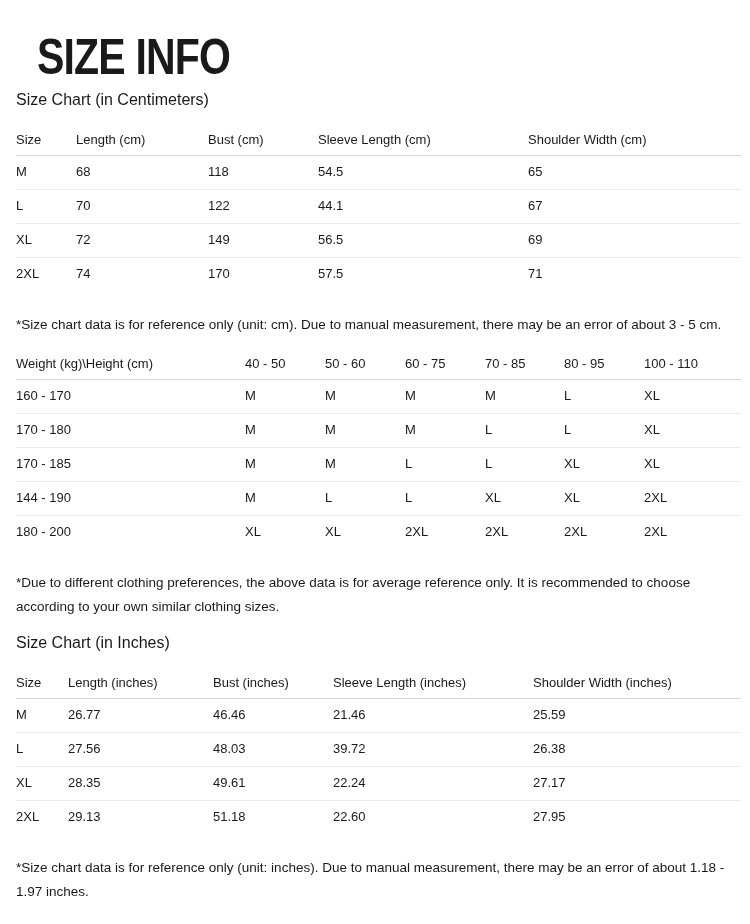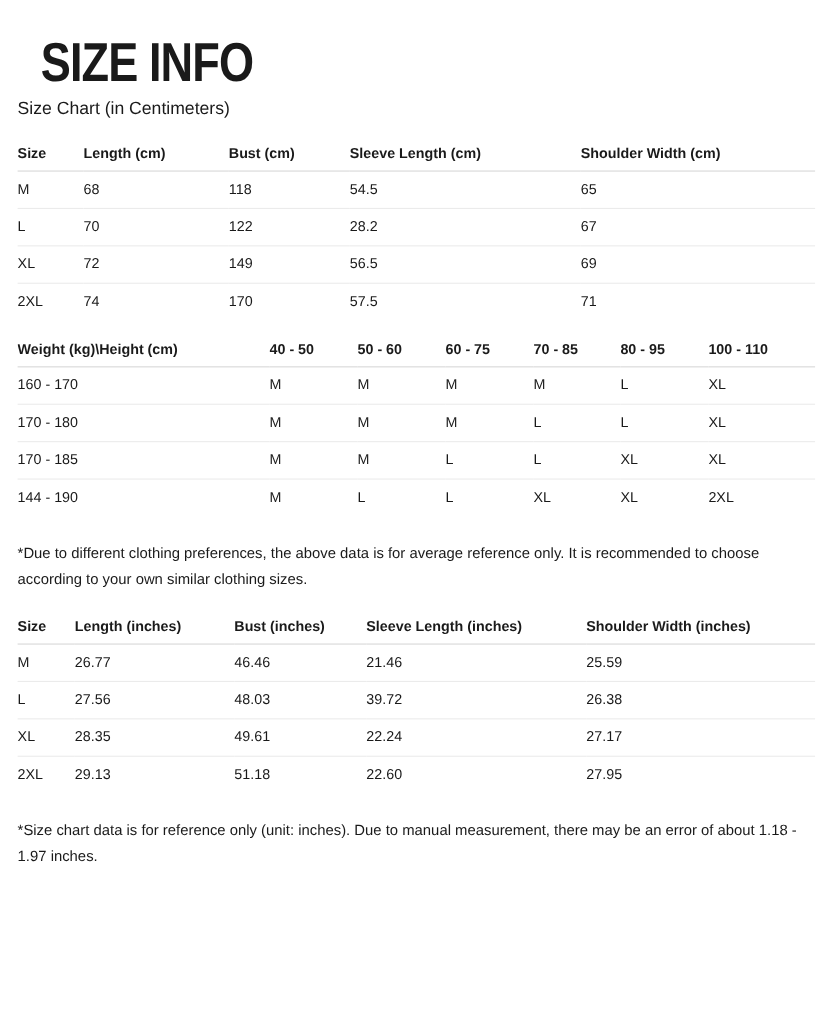--- a/index.html
+++ b/index.html
@@ -39,21 +39,21 @@
   table.chart {
     width: 100%;
     border-collapse: collapse;
     table-layout: fixed;
     margin-top: 20px;
     font-size: 13px;
   }
   table.chart.fit { margin-top: 16px; }
   table.chart th {
     text-align: left;
-    font-weight: bold;
+    font-weight: normal;
     padding: 3px 4px 8px 0;
     border-bottom: 1px solid #d8d8d8;
     white-space: nowrap;
     overflow: hidden;
   }
   table.chart td {
     padding: 8px 4px 10px 0;
     white-space: nowrap;
     overflow: hidden;
   }
@@ -97,40 +97,41 @@
         <td>M</td>
         <td>68</td>
         <td>118</td>
         <td>54.5</td>
         <td>65</td>
       </tr>
       <tr>
         <td>L</td>
         <td>70</td>
         <td>122</td>
-        <td>28.2</td>
+        <td>44.1</td>
         <td>67</td>
       </tr>
       <tr>
         <td>XL</td>
         <td>72</td>
         <td>149</td>
         <td>56.5</td>
         <td>69</td>
       </tr>
       <tr>
         <td>2XL</td>
         <td>74</td>
         <td>170</td>
         <td>57.5</td>
         <td>71</td>
       </tr>
     </tbody>
   </table>
 
+  <p class="note">*Size chart data is for reference only (unit: cm). Due to manual measurement, there may be an error of about 3 - 5 cm.</p>
 
   <table class="chart fit">
     <colgroup>
       <col style="width:229px">
         <col style="width:80px">
         <col style="width:80px">
         <col style="width:80px">
         <col style="width:79px">
         <col style="width:80px">
         <col>
@@ -176,25 +177,35 @@
       </tr>
       <tr>
         <td>144 - 190</td>
         <td>M</td>
         <td>L</td>
         <td>L</td>
         <td>XL</td>
         <td>XL</td>
         <td>2XL</td>
       </tr>
+      <tr>
+        <td>180 - 200</td>
+        <td>XL</td>
+        <td>XL</td>
+        <td>2XL</td>
+        <td>2XL</td>
+        <td>2XL</td>
+        <td>2XL</td>
+      </tr>
     </tbody>
   </table>
 
   <p class="note">*Due to different clothing preferences, the above data is for average reference only. It is recommended to choose according to your own similar clothing sizes.</p>
 
+  <h2 class="section-title inches">Size Chart (in Inches)</h2>
 
   <table class="chart">
     <colgroup>
       <col style="width:52px">
         <col style="width:145px">
         <col style="width:120px">
         <col style="width:200px">
         <col>
     </colgroup>
     <thead>

